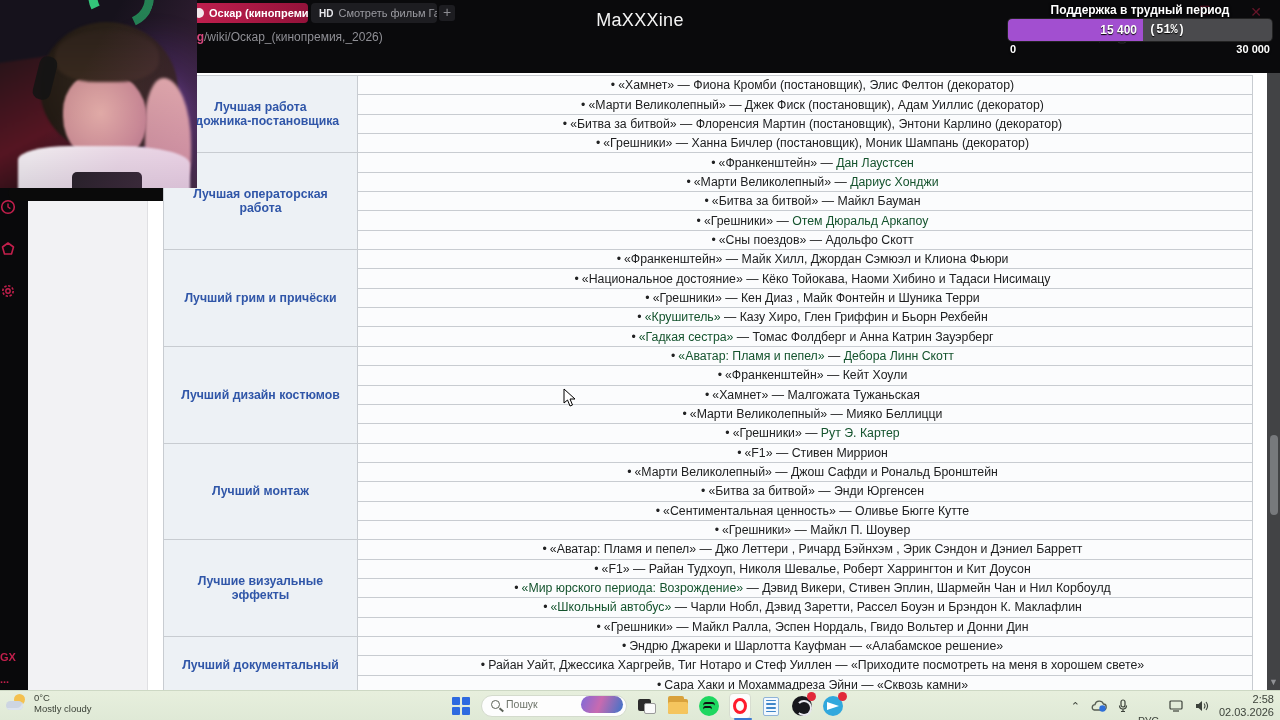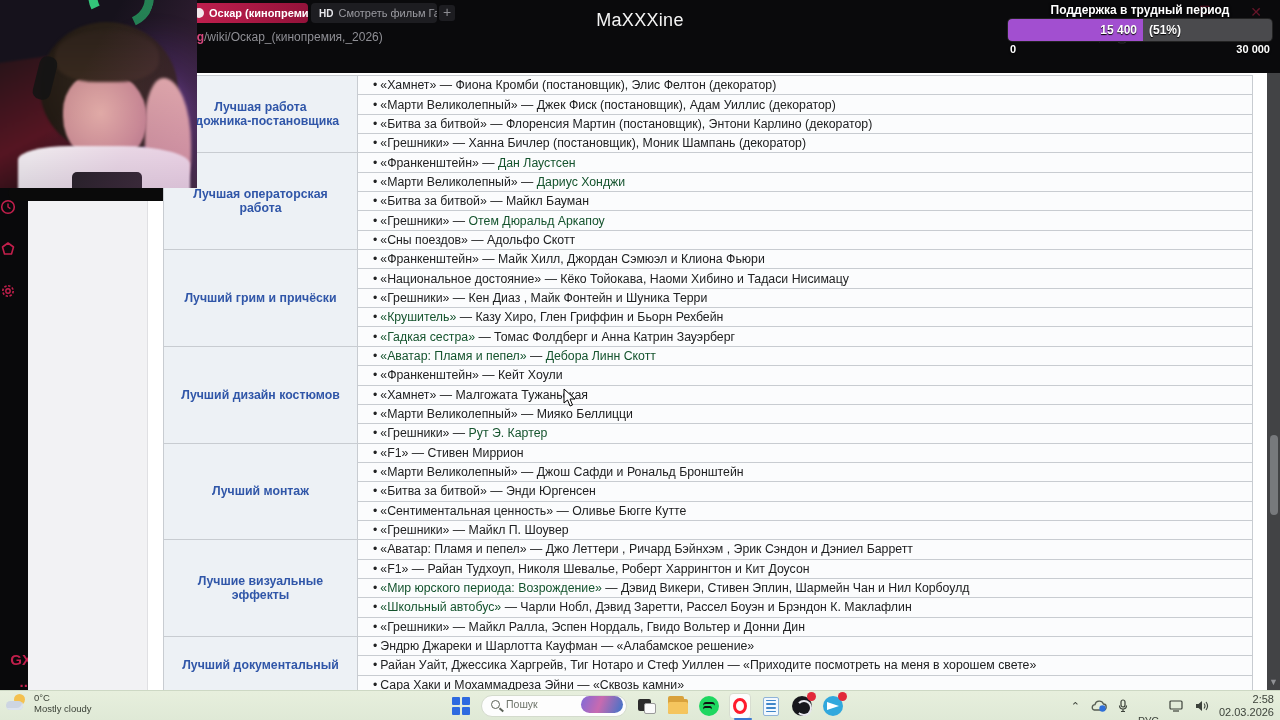--- a/index.html
+++ b/index.html
@@ -29,37 +29,37 @@
   #goal .fill { position:absolute; left:0; top:0; bottom:0; border-radius:4px 0 0 4px; }
   #goal .cur { position:absolute; top:0; height:22px; line-height:22px; color:#fff; font-weight:bold; font-size:12px; text-shadow:0 1px 1px #000; text-align:right; padding-right:6px; }
   #goal .pct { position:absolute; top:0; height:22px; line-height:22px; color:#fff; font-weight:bold; font-size:12px; text-shadow:0 1px 1px #000; }
   #goal .minmax { display:flex; justify-content:space-between; color:#fff; font-weight:bold; font-size:11px; text-shadow:0 1px 2px #000; margin-top:2px; padding:0 2px; }
 
   
   #page { position:absolute; left:0; top:73px; width:1280px; height:617px; background:#ffffff; }
   
   #gxbar { position:absolute; left:0; top:0; width:28px; height:617px; background:#09090b; }
   #gxbar .gxicon { width:16px; height:16px; margin:8px auto 14px; color:#c21f4c; }
-  #gxbar .gxtext { color:#c21f4c; font-size:15px; font-weight:bold; text-align:right; position:absolute; left:0; width:32px; }
+  #gxbar .gxtext { color:#c21f4c; font-size:11px; font-weight:bold; text-align:left; position:absolute; left:0; width:32px; }
   
   #panel { position:absolute; left:28px; top:0; width:120px; height:617px; background:#f2f2f4; border-right:1px solid #e0e0e3; }
   #panel .ft { color:#d7d8db; font-size:10px; text-align:center; margin-top:8px; }
   
   #censor { position:absolute; left:8px; top:113px; width:162px; height:15px; background:#0a0a0a; border-radius:8px; }
   
   #scrollbar { position:absolute; right:0; top:0; width:13px; height:617px; background:#424345; }
   #scrollbar .thumb { position:absolute; left:2.5px; width:8px; border-radius:4px; background:#77797c; }
   #scrollbar .arrow { position:absolute; bottom:3px; width:13px; text-align:center; color:#909295; font-size:9px; }
 
   
   #tablewrap { position:absolute; left:163px; top:2px; width:1090px; }
   table#awards { border-collapse:collapse; width:1090px; table-layout:fixed; }
   #awards td { border:1px solid #c8ccd1; font-size:12.3px; height:19.35px; padding:0; vertical-align:middle; color:#202122; }
   #awards td.cat { width:194px; background:#edf1f5; text-align:center; font-weight:bold; color:#3056a8; padding:0 14px; line-height:1.15; }
-  #awards td.nom { background:#fbfcfd; padding-left:15px; white-space:nowrap; overflow:hidden; }
+  #awards td.nom { background:#fbfcfd; padding-left:15px; white-space:nowrap; overflow:hidden;text-align:center; }
   #awards .bullet { color:#202122; margin-right:3px; }
   #awards .wlink { color:#14532d; }
 
   
   #cam { position:absolute; left:0; top:0; width:197px; height:188px; background:#16121c; overflow:hidden; }
   #cam .neon { position:absolute; left:88px; top:-34px; width:66px; height:62px; border:9px solid #37d984; border-radius:50%; border-bottom-color:transparent; border-right-color:#1f8f56; transform:rotate(20deg); opacity:.9; }
   #cam .amb { position:absolute; right:-40px; top:20px; width:160px; height:190px; background:radial-gradient(closest-side,#8f5fd8cc,#4b2a7a66,transparent); filter:blur(6px); }
   #cam .chair { position:absolute; left:-20px; top:60px; width:90px; height:130px; background:linear-gradient(160deg,#241418,#551522 60%,#1b0d12); transform:rotate(-8deg); filter:blur(1px); }
   #cam .hair { position:absolute; left:40px; top:22px; width:138px; height:132px; background:radial-gradient(ellipse at 50% 40%,#33281f,#221a13 70%,#170f0c); border-radius:48% 52% 46% 50%; filter:blur(1px); }
   #cam .face { position:absolute; left:63px; top:72px; width:84px; height:92px; background:radial-gradient(ellipse at 45% 45%,#e2afa6,#c98e92 60%,#a9707e); border-radius:46% 54% 52% 56%; filter:blur(1px); }
@@ -143,21 +143,21 @@
         <span>✉</span>
         <span>▾</span>
     </div>
   </div>
 
   <div id="goal">
     <div class="gtitle">Поддержка в трудный период</div>
     <div class="track">
       <div class="fill" id="goalFill" style="width: 135px; background: rgb(162, 79, 208);"></div>
       <div class="cur" id="goalCur" style="left: 0px; width: 135px; padding-left: 14px;">15 400</div>
-      <div class="pct" id="goalPct" style="left: 141px;">(51%)</div>
+      <div class="pct" id="goalPct" style="left: 141px; font-family: Liberation Mono, monospace;">(51%)</div>
     </div>
     <div class="minmax">
       <span>0</span>
       <span>30 000</span>
     </div>
   </div>
 
   <div id="page">
     <div id="gxbar">
       <svg class="gxicon" style="margin-top:126px" viewBox="0 0 16 16">

